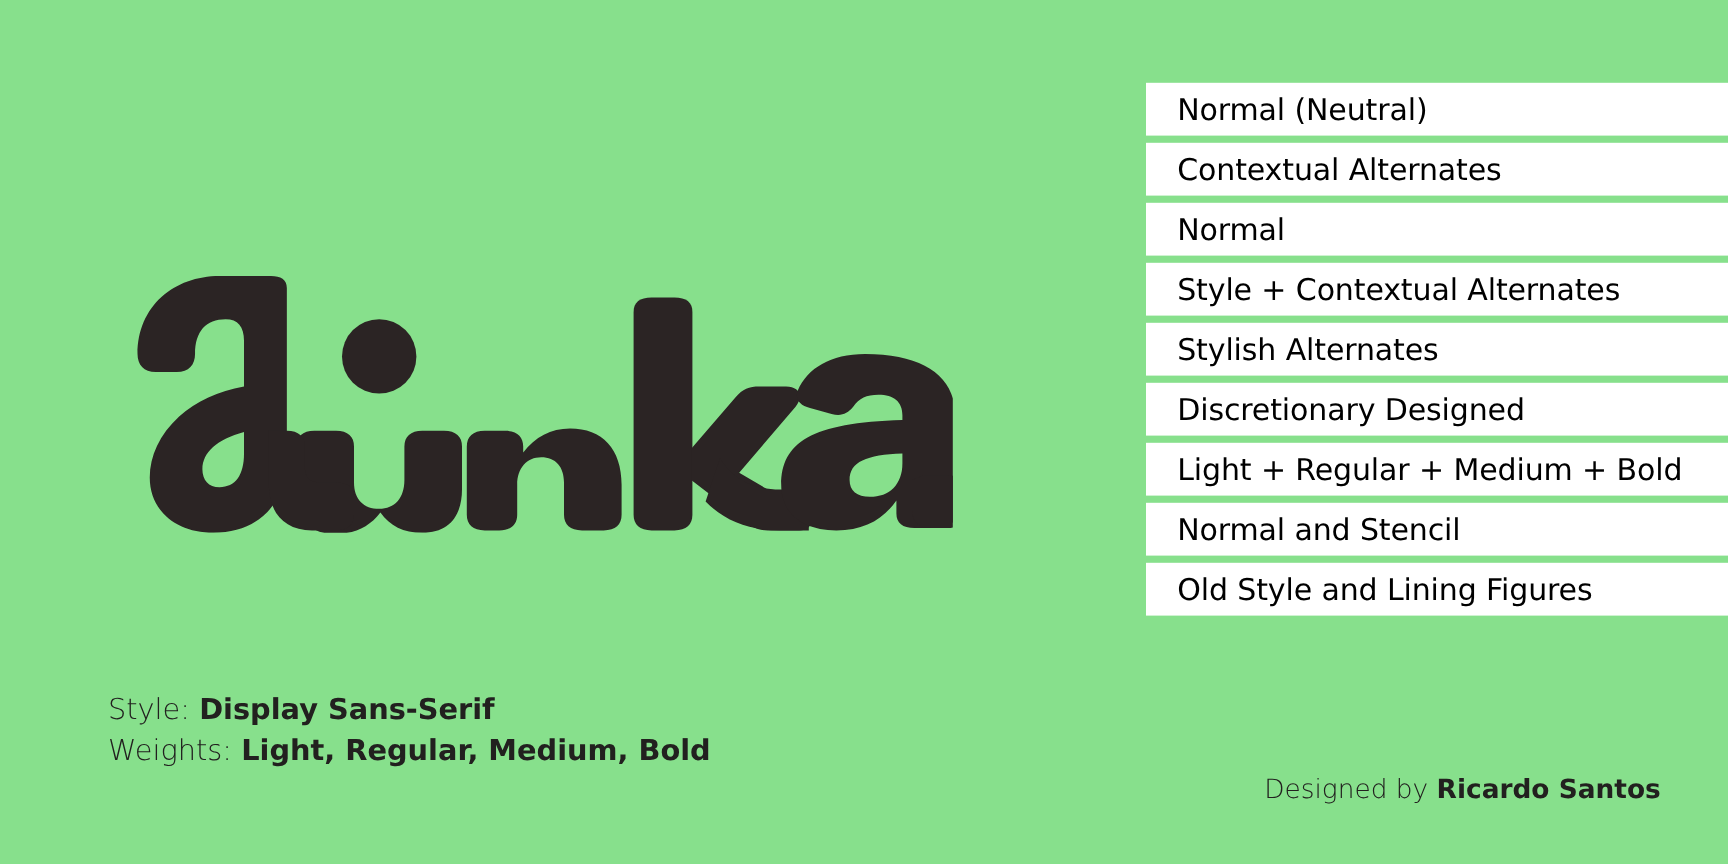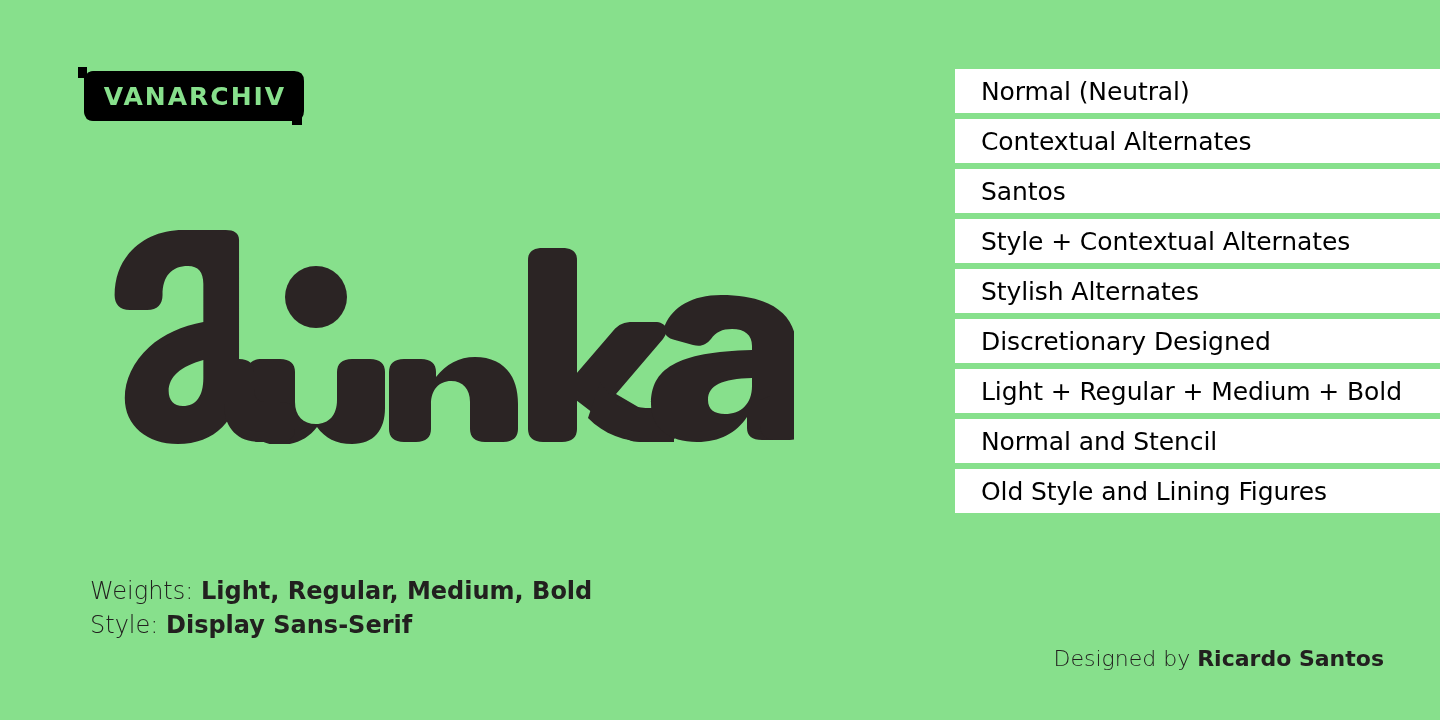--- a/index.html
+++ b/index.html
@@ -124,29 +124,20 @@
     white-space: nowrap;
   }
   .credit-prefix { font-weight: 300; }
   .credit-name { font-weight: bold; margin-top: 26px; }
 </style>
 </head>
 <body>
 
 <div id="poster">
 
-  <div id="logo-badge">
-    <svg width="230" height="58" viewBox="0 0 230 58" xmlns="http://www.w3.org/2000/svg">
-      <path d="M0 4 L8 4 L8 10 Q8 4 16 4 L216 4 Q226 4 226 14 L226 44 Q226 54 216 54 L222 54 L222 58 L214 58 L214 54 L16 54 Q6 54 6 44 L6 12 Q6 4 0 4 Z" fill="#000000"></path>
-      <rect x="6" y="4" width="218" height="50" rx="11" fill="#000000"></rect>
-      <rect x="0" y="0" width="9" height="11" fill="#000000"></rect>
-      <rect x="214" y="47" width="10" height="11" fill="#000000"></rect>
-    </svg>
-    <div id="logo-wordmark-text">VANARCHIV</div>
-  </div>
 
   <div id="brand-wordmark">
     <svg viewBox="0 0 710 222" xmlns="http://www.w3.org/2000/svg">
       <g fill="#2b2424">
 
         <path d="M97 30
                  C 60 30 30 55 30 95
                  C 30 104 35 110 45 110
                  L 62 110 C 72 110 77 104 77 95
                  C 77 76 86 66 102 66
@@ -265,21 +256,21 @@
   </div>
 
   <div id="feature-list">
     <div class="feature-row">
       <span class="feature-label">Normal (Neutral)</span>
     </div>
     <div class="feature-row">
       <span class="feature-label">Contextual Alternates</span>
     </div>
     <div class="feature-row">
-      <span class="feature-label">Santos</span>
+      <span class="feature-label">Normal</span>
     </div>
     <div class="feature-row">
       <span class="feature-label">Style + Contextual Alternates</span>
     </div>
     <div class="feature-row">
       <span class="feature-label">Stylish Alternates</span>
     </div>
     <div class="feature-row">
       <span class="feature-label">Discretionary Designed</span>
     </div>
@@ -289,24 +280,24 @@
     <div class="feature-row">
       <span class="feature-label">Normal and Stencil</span>
     </div>
     <div class="feature-row">
       <span class="feature-label">Old Style and Lining Figures</span>
     </div>
   </div>
 
   <div id="meta-block">
     <div class="meta-row">
+      <span class="meta-key">Style: </span><span class="meta-val">Display Sans-Serif</span>
+    </div>
+    <div class="meta-row">
       <span class="meta-key">Weights: </span><span class="meta-val">Light, Regular, Medium, Bold</span>
-    </div>
-    <div class="meta-row">
-      <span class="meta-key">Style: </span><span class="meta-val">Display Sans-Serif</span>
     </div>
   </div>
 
   <div id="credit">
     <span class="credit-prefix">Designed by </span><span class="credit-name">Ricardo Santos</span>
   </div>
 
 </div>
 
 </body></html>

